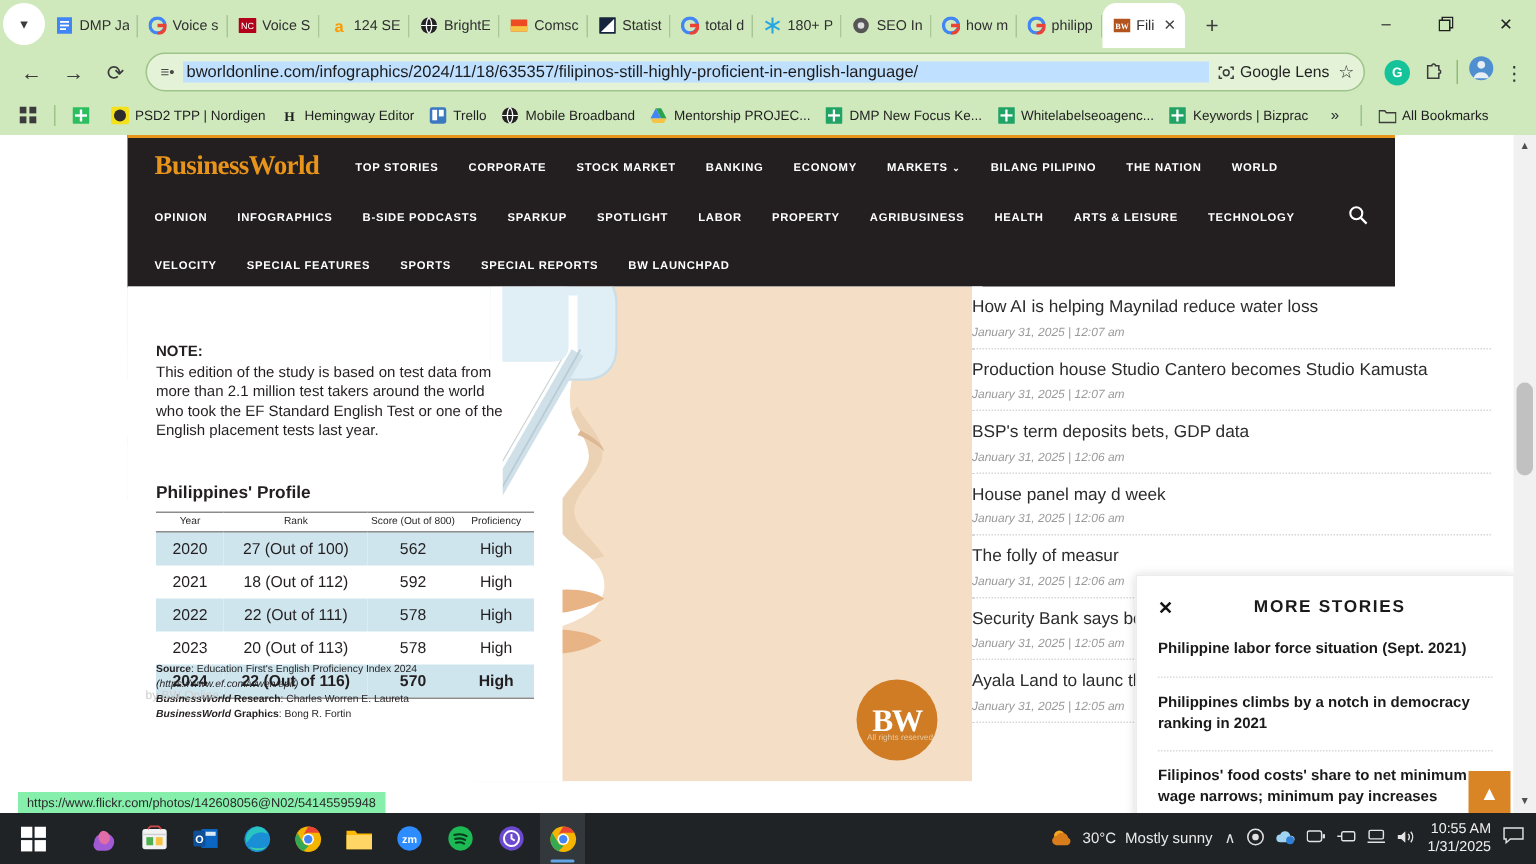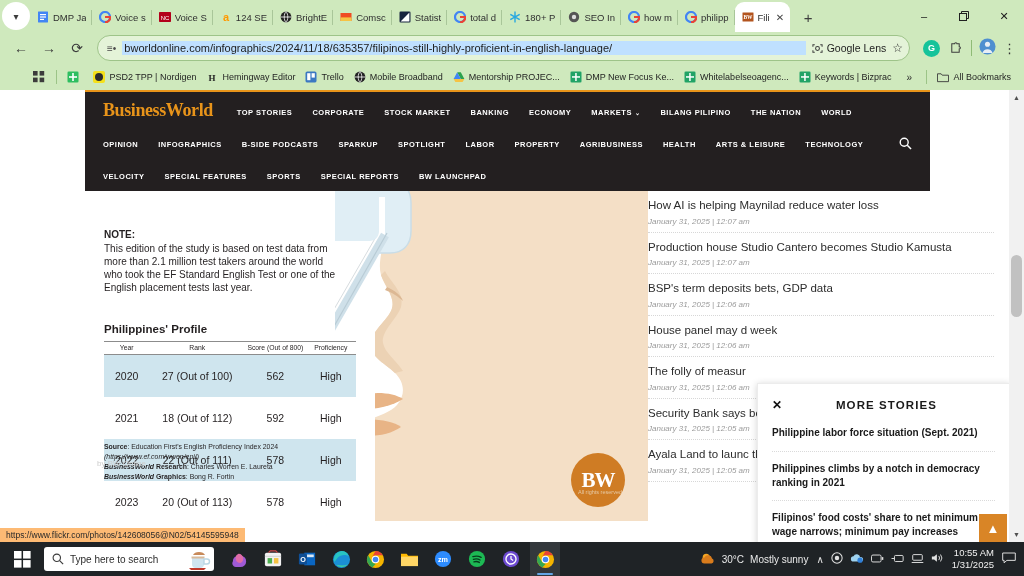--- a/index.html
+++ b/index.html
@@ -56,21 +56,21 @@
   }
   .omni-right { display:flex; align-items:center; gap:6px; flex:0 0 auto; }
   .lens-pill { display:flex; align-items:center; gap:4px; font-size:10.5px; color:#242424; }
   .star { font-size:12px; color:#303030; }
   .ext-icons { display:flex; align-items:center; gap:7px; padding-left:6px; }
   .ext { width:17px; height:17px; display:flex; align-items:center; justify-content:center;
          font-size:11px; border-radius:50%; }
   .divider-v { width:1px; height:16px; background:#8fbb76; }
   .kebab { font-size:13px; color:#303030; letter-spacing:0; }
 
-  .bookmarks { height:26px; display:flex; align-items:center; padding:0 8px; gap:2px; font-size:9px; color:#1f1f1f;margin-left:20px; }
+  .bookmarks { height:26px; display:flex; align-items:center; padding:0 8px; gap:2px; font-size:9px; color:#1f1f1f; }
   .bm { display:flex; align-items:center; gap:4px; padding:2px 5px; white-space:nowrap; border-radius:4px; }
   .bmsep { width:1px; height:14px; background:#9cc487; margin:0 4px; }
   .chev-more { padding:0 8px; font-size:10px; color:#2a2a2a; }
 
   
   .viewport { position:absolute; top:90px; left:0; width:1024px; height:452px; background:#fff; overflow:hidden; }
 
   
   .site-nav { position:absolute; left:85px; top:0; width:845px; background:#231f20; border-top:2px solid #e8941a; }
   .nav-row { display:flex; align-items:center; padding:0 18px; }
@@ -86,21 +86,21 @@
   
   .info-wrap { position:absolute; left:85px; top:101px; width:570px; height:330px; background:#fff; overflow:hidden; }
   .info-face { position:absolute; inset:0; }
   .note-block { position:absolute; left:19px; top:38px; width:240px; color:#231f20; }
   .note-h { font-size:10px; font-weight:bold; line-height:1.25; }
   .note-b { font-size:10px; line-height:1.3; }
   .profile-h { position:absolute; left:19px; top:132px; font-size:11.5px; font-weight:bold; color:#231f20; }
   .ptable { position:absolute; left:19px; top:150px; width:252px; border-collapse:collapse; }
   .ptable th { font-size:6.8px; font-weight:normal; color:#231f20; padding:2px 0 2.5px; text-align:center;
                border-top:1px solid #8c8c8c; border-bottom:1px solid #8c8c8c; }
-  .ptable td { font-size:10.5px; color:#231f20; padding:15px 0; text-align:center; }
+  .ptable td { font-size:10.5px; color:#231f20; padding:5px 0; text-align:center; }
   .ptable tr.alt td { background:#cfe5ee; }
   .ptable tr.lastrow td { background:#cfe5ee; font-weight:bold; border-bottom:1px solid #8c8c8c;margin-left:12px; }
   .ptable td.c-year { width:18%; }
   .ptable td.c-rank { width:38%; }
   .ptable td.c-score { width:24%; }
   .ptable td.c-prof { width:20%; }
   .src { position:absolute; left:19px; top:251px; width:290px; font-size:6.9px; line-height:1.45; color:#231f20; }
   .src b { font-weight:bold; }
   .src i { font-style:italic; }
   .ghost { position:absolute; left:12px; top:268px; font-size:8px; color:#cdcdcd; }
@@ -130,21 +130,21 @@
   .totop { position:absolute; left:979px; top:424px; width:28px; height:28px; background:#d98526;
            color:#fff; display:flex; align-items:center; justify-content:center; font-size:13px; }
 
   
   .pscroll { position:absolute; right:0; top:90px; width:15px; height:452px; background:#f1f1f1; }
   .pscroll .up, .pscroll .dn { height:15px; display:flex; align-items:center; justify-content:center;
                                font-size:7px; color:#505050; }
   .pscroll .thumb { position:absolute; left:2px; top:165px; width:11px; height:62px; background:#c1c1c1; border-radius:6px; }
 
   
-  .statusbar { position:absolute; left:0; top:528px; height:14px; background:#fdba74;
+  .statusbar { position:absolute; left:12px; top:528px; height:14px; background:#86efac;
                padding:0 6px; display:flex; align-items:center; font-size:8.5px; color:#2a2a2a; }
 
   
   .taskbar { position:absolute; left:0; top:542px; width:1024px; height:34px;
              background:#1f2326; display:flex; align-items:center; }
   .tb-start { width:44px; display:flex; align-items:center; justify-content:center; }
   .tb-search { width:170px; height:24px; background:#ffffff; border-radius:3px;
                display:flex; align-items:center; gap:6px; padding:0 8px; position:relative; }
   .tb-search .txt { font-size:10px; color:#2c2c2c; }
   .tb-ico { width:30px; height:34px; display:flex; align-items:center; justify-content:center; margin:0 2px; position:relative; }
@@ -596,34 +596,20 @@
 
   <div class="taskbar">
     <div class="tb-start">
       <svg width="17" height="17" viewBox="0 0 18 18">
         <rect x="0" y="0" width="8" height="8" fill="#ffffff"></rect>
           <rect x="9.6" y="0" width="8" height="8" fill="#ffffff"></rect>
         <rect x="0" y="9.6" width="8" height="8" fill="#ffffff"></rect>
           <rect x="9.6" y="9.6" width="8" height="8" fill="#ffffff"></rect>
       </svg>
     </div>
-    <div class="tb-search">
-      <svg width="12" height="12" viewBox="0 0 14 14">
-          <circle cx="5.6" cy="5.6" r="4.3" fill="none" stroke="#3c3c3c" stroke-width="1.3"></circle>
-          <path d="M8.9 8.9L13 13" stroke="#3c3c3c" stroke-width="1.4"></path>
-        </svg>
-      <span class="txt">Type here to search</span>
-      <svg width="26" height="22" viewBox="0 0 26 22" style="position:absolute;right:2px;top:2px;">
-        <path d="M6 8h12v7a4 4 0 01-4 4H10a4 4 0 01-4-4z" fill="#cfe4ef"></path>
-        <path d="M5.5 7.5h13v2h-13z" fill="#d7b99a"></path>
-        <path d="M7 6c1-2 3-3 6-3s5 1 6 3z" fill="#c88a5a"></path>
-        <path d="M18 10h3a2.5 2.5 0 010 5h-3z" fill="none" stroke="#b9d6e4" stroke-width="1.4"></path>
-        <path d="M3 19h17l-2 2H5z" fill="#c0392b"></path>
-      </svg>
-    </div>
     <div id="tb-apps" style="display:flex;align-items:center;margin-left:8px;">
         <div class="tb-ico">
           <svg width="19" height="19" viewBox="0 0 20 20">
             <path d="M3 12a6 6 0 016-6h2a6 6 0 010 12H6a4 4 0 01-3-6z" fill="#a05ad6"></path>
             <path d="M9 4a5 5 0 015 5 5 5 0 01-3 4.6A5 5 0 019 4z" fill="#e06ca8"></path>
           </svg>
         </div>
         <div class="tb-ico">
           <svg width="18" height="18" viewBox="0 0 20 20">
             <rect x="1" y="3" width="18" height="15" rx="2" fill="#f2f2f2"></rect>

